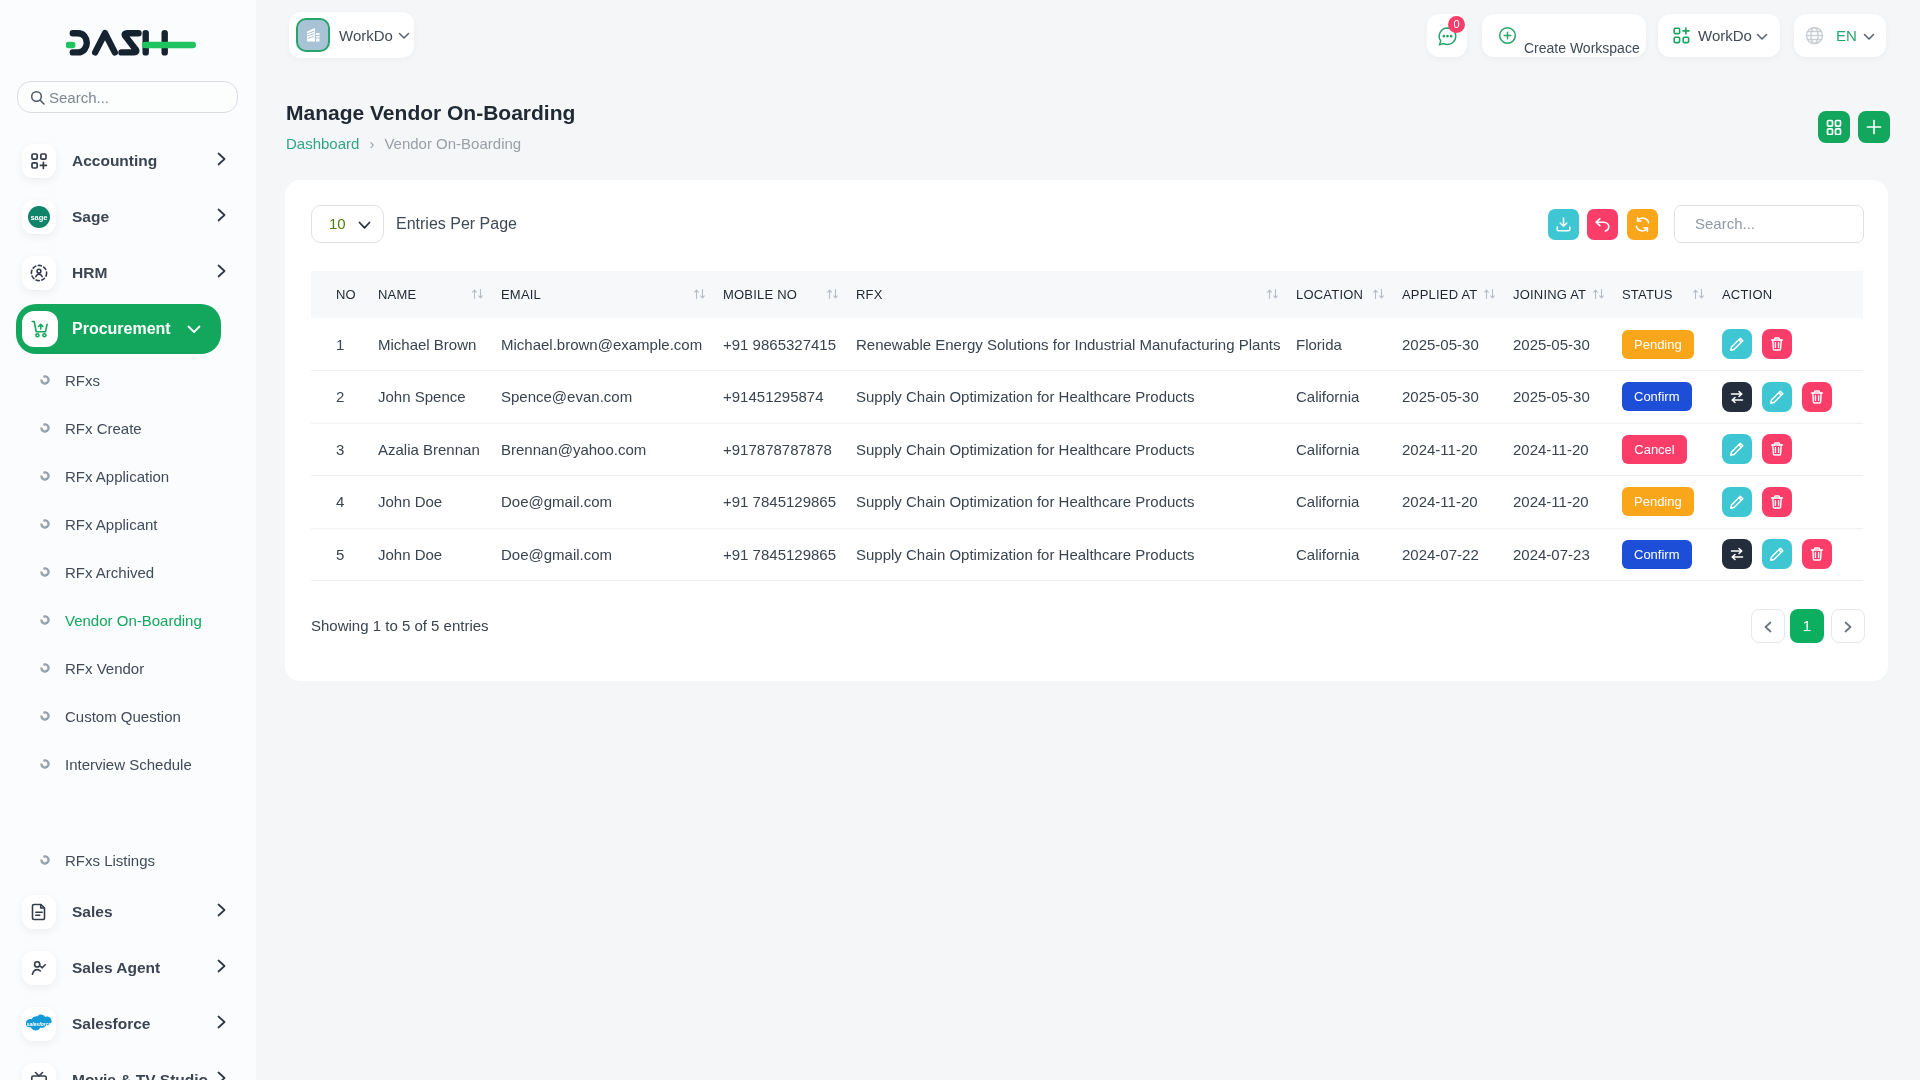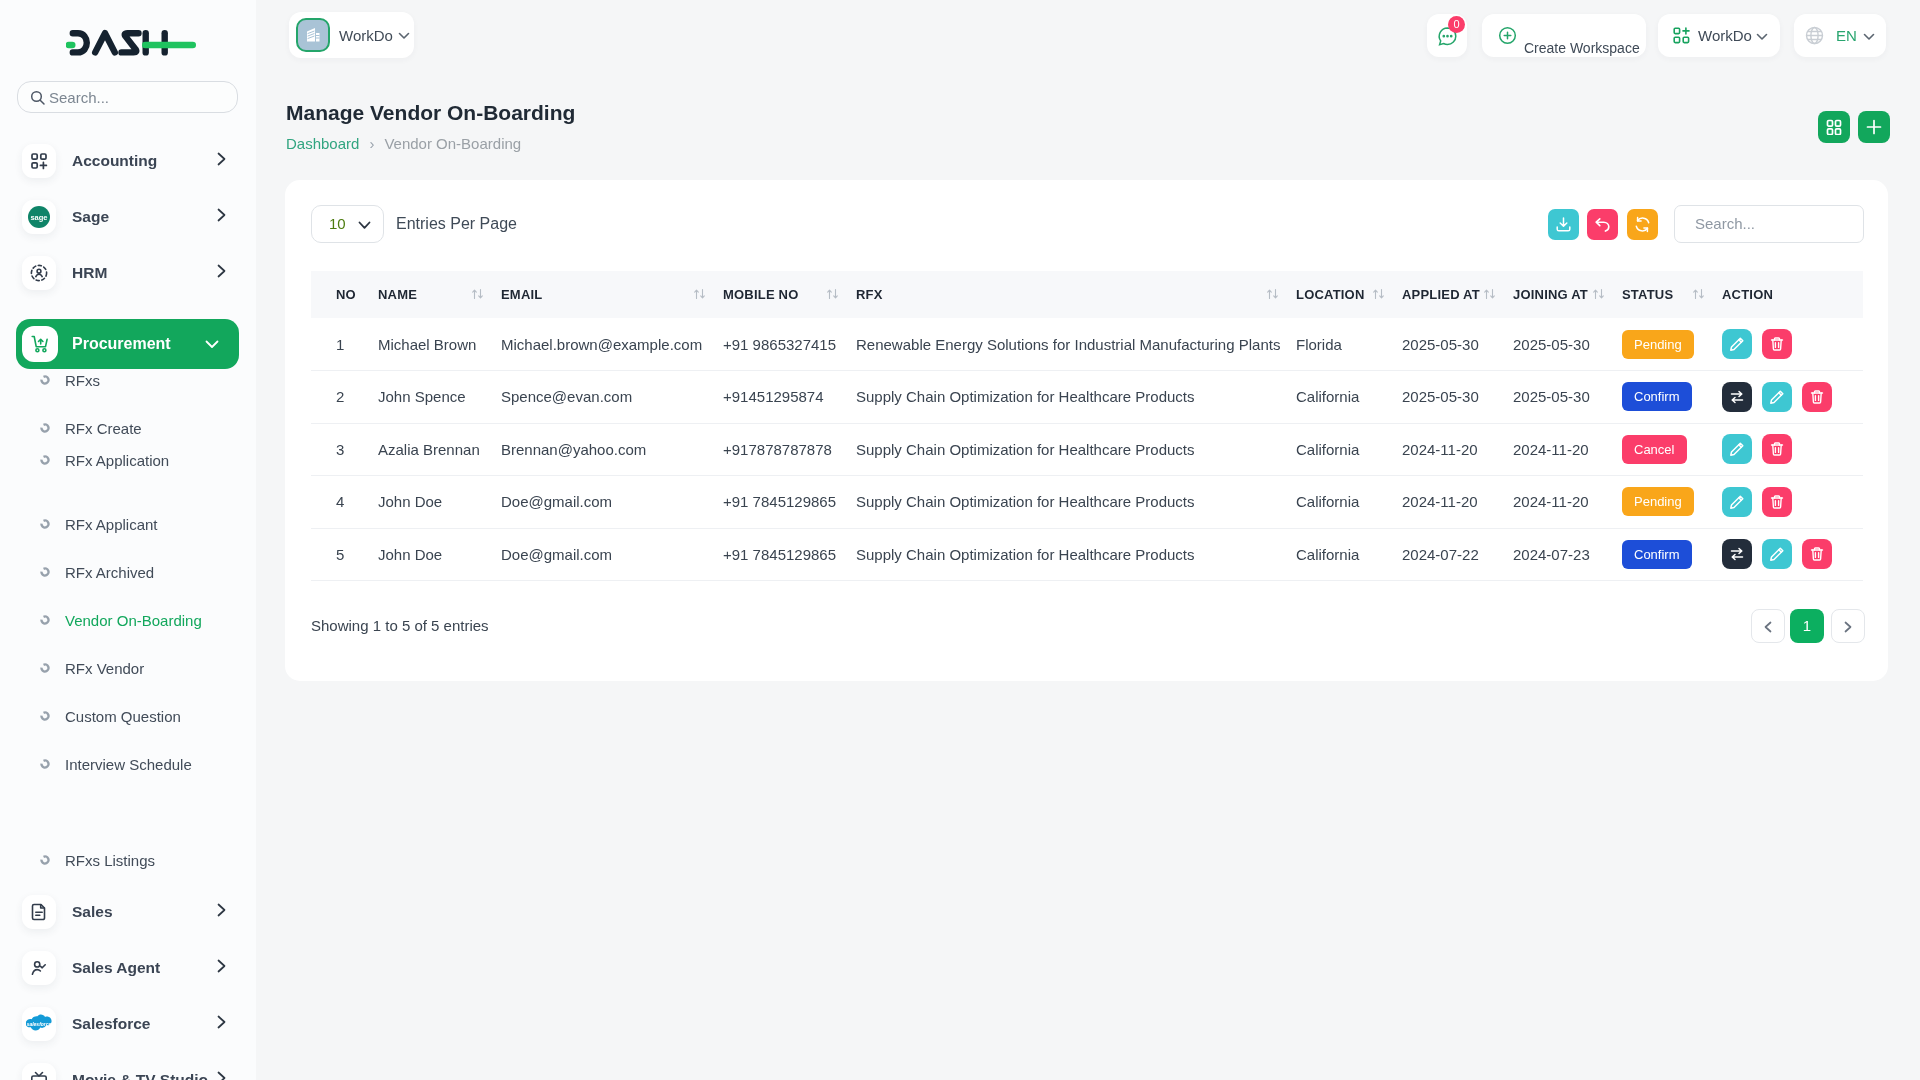--- a/index.html
+++ b/index.html
@@ -12,21 +12,21 @@
 .side-search { position:absolute; left:17px; top:81px; width:221px; height:32px; border:1px solid #d9dde2; border-radius:14px; background:#fcfdfd; }
 .side-search svg { position:absolute; left:11px; top:7px; }
 .side-search span { position:absolute; left:31px; top:7px; font-size:15px; color:#7c8691; }
 
 .mi { position:absolute; left:0; width:256px; height:56px; }
 .mi .ibox { position:absolute; left:22px; top:11px; width:34px; height:34px; background:#ffffff; border-radius:11px; box-shadow:0 3px 8px rgba(40,50,70,.07); }
 .mi .ibox svg { position:absolute; left:7px; top:7px; }
 .mi .label { position:absolute; left:72px; top:50%; transform:translateY(-50%); font-size:15.5px; font-weight:600; color:#3b4554; }
 .mi .chev { position:absolute; right:30px; top:50%; transform:translateY(-50%); }
 
-.pill { position:absolute; left:16px; top:319px; width:223px; height:50px; background:#12a75c; border-radius:14px; }
+.pill { position:absolute; left:16px; top:304px; width:205px; height:50px; background:#12a75c; border-radius:20px; }
 .pill .ibox { position:absolute; left:6px; top:7px; width:36px; height:36px; background:#fff; border-radius:12px; }
 .pill .label { position:absolute; left:56px; top:50%; transform:translateY(-50%); font-size:16px; font-weight:700; color:#ffffff; }
 .pill .chev { position:absolute; right:20px; top:50%; transform:translateY(-50%); }
 
 .smi { position:absolute; left:0; width:256px; height:48px; }
 .smi .bullet { position:absolute; left:40px; top:50%; transform:translateY(-50%); }
 .smi .label { position:absolute; left:65px; top:50%; transform:translateY(-50%); font-size:15px; font-weight:500; color:#414b58; }
 .smi.active .label { color:#12a75c; }
 
 
@@ -45,26 +45,26 @@
 .card { position:absolute; left:285px; top:180px; width:1603px; height:501px; background:#ffffff; border-radius:15px; }
 .sel { position:absolute; left:26px; top:25px; width:73px; height:38px; border:1px solid #dfe3e7; border-radius:10px; }
 .sel .v { position:absolute; left:17px; top:9px; font-size:15px; color:#4d7c0f; }
 .entries-label { position:absolute; left:111px; top:35px; font-size:16px; color:#3f4a57; }
 .act-btn { position:absolute; top:29px; width:31px; height:31px; border-radius:7px; }
 .card-search { position:absolute; left:1389px; top:25px; width:190px; height:38px; border:1px solid #dfe3e7; border-radius:7px; }
 .card-search span { position:absolute; left:20px; top:9px; font-size:15px; color:#8f98a3; }
 
 table.tbl { position:absolute; left:26px; top:91px; width:1552px; border-collapse:collapse; table-layout:fixed; }
 .tbl thead tr { height:47px; background:#f7f8fa; }
-.tbl thead th { font-size:13px; font-weight:700; color:#1f2733; text-align:left; letter-spacing:.2px; position:relative; }
+.tbl thead th { font-size:13px; font-weight:400; color:#1f2733; text-align:left; letter-spacing:.2px; position:relative; }
 .tbl th:first-child, .tbl td:first-child { padding-left:25px; }
 .tbl tbody tr { height:52.5px; border-bottom:1px solid #eef0f3; }
 .tbl tbody td { font-size:15px; color:#3a4450; }
 .sort { position:absolute; right:17px; top:17px; }
-.badge { display:inline-block; min-width:65px; padding:7px 12px; border-radius:6px; color:#fff; font-size:13px; }
+.badge { display:inline-block; min-width:65px; text-align:center; padding:7px 12px; border-radius:6px; color:#fff; font-size:13px; }
 .b-org { background:#f9a61a; }
 .b-grn { background:#1d4ed8; }
 .b-pnk { background:#fb3d6a; }
 .abtn { display:inline-block; vertical-align:middle; width:30px; height:30px; border-radius:8px; margin-right:10px; position:relative; }
 .abtn svg { position:absolute; left:7px; top:7px; }
 .a-dark { background:#232d3b; }
 .a-cyan { background:#3ec7d2; }
 .a-pink { background:#fb3d6a; }
 
 .showing { position:absolute; left:26px; top:437px; font-size:15px; color:#3a4450; }
@@ -159,21 +159,21 @@
           <circle cx="5" cy="5" r="3.5" fill="none" stroke="#97a1ac" stroke-width="2.4" stroke-dasharray="18 4" transform="rotate(-115 5 5)"></circle>
         </svg></span>
       <span class="label">RFxs</span>
     </div>
   <div class="smi" style="top:404px;">
       <span class="bullet"><svg width="10" height="10" viewBox="0 0 10 10">
           <circle cx="5" cy="5" r="3.5" fill="none" stroke="#97a1ac" stroke-width="2.4" stroke-dasharray="18 4" transform="rotate(-115 5 5)"></circle>
         </svg></span>
       <span class="label">RFx Create</span>
     </div>
-  <div class="smi" style="top:436px;">
+  <div class="smi" style="top:452px;">
       <span class="bullet"><svg width="10" height="10" viewBox="0 0 10 10">
           <circle cx="5" cy="5" r="3.5" fill="none" stroke="#97a1ac" stroke-width="2.4" stroke-dasharray="18 4" transform="rotate(-115 5 5)"></circle>
         </svg></span>
       <span class="label">RFx Application</span>
     </div>
   <div class="smi" style="top:500px;">
       <span class="bullet"><svg width="10" height="10" viewBox="0 0 10 10">
           <circle cx="5" cy="5" r="3.5" fill="none" stroke="#97a1ac" stroke-width="2.4" stroke-dasharray="18 4" transform="rotate(-115 5 5)"></circle>
         </svg></span>
       <span class="label">RFx Applicant</span>

